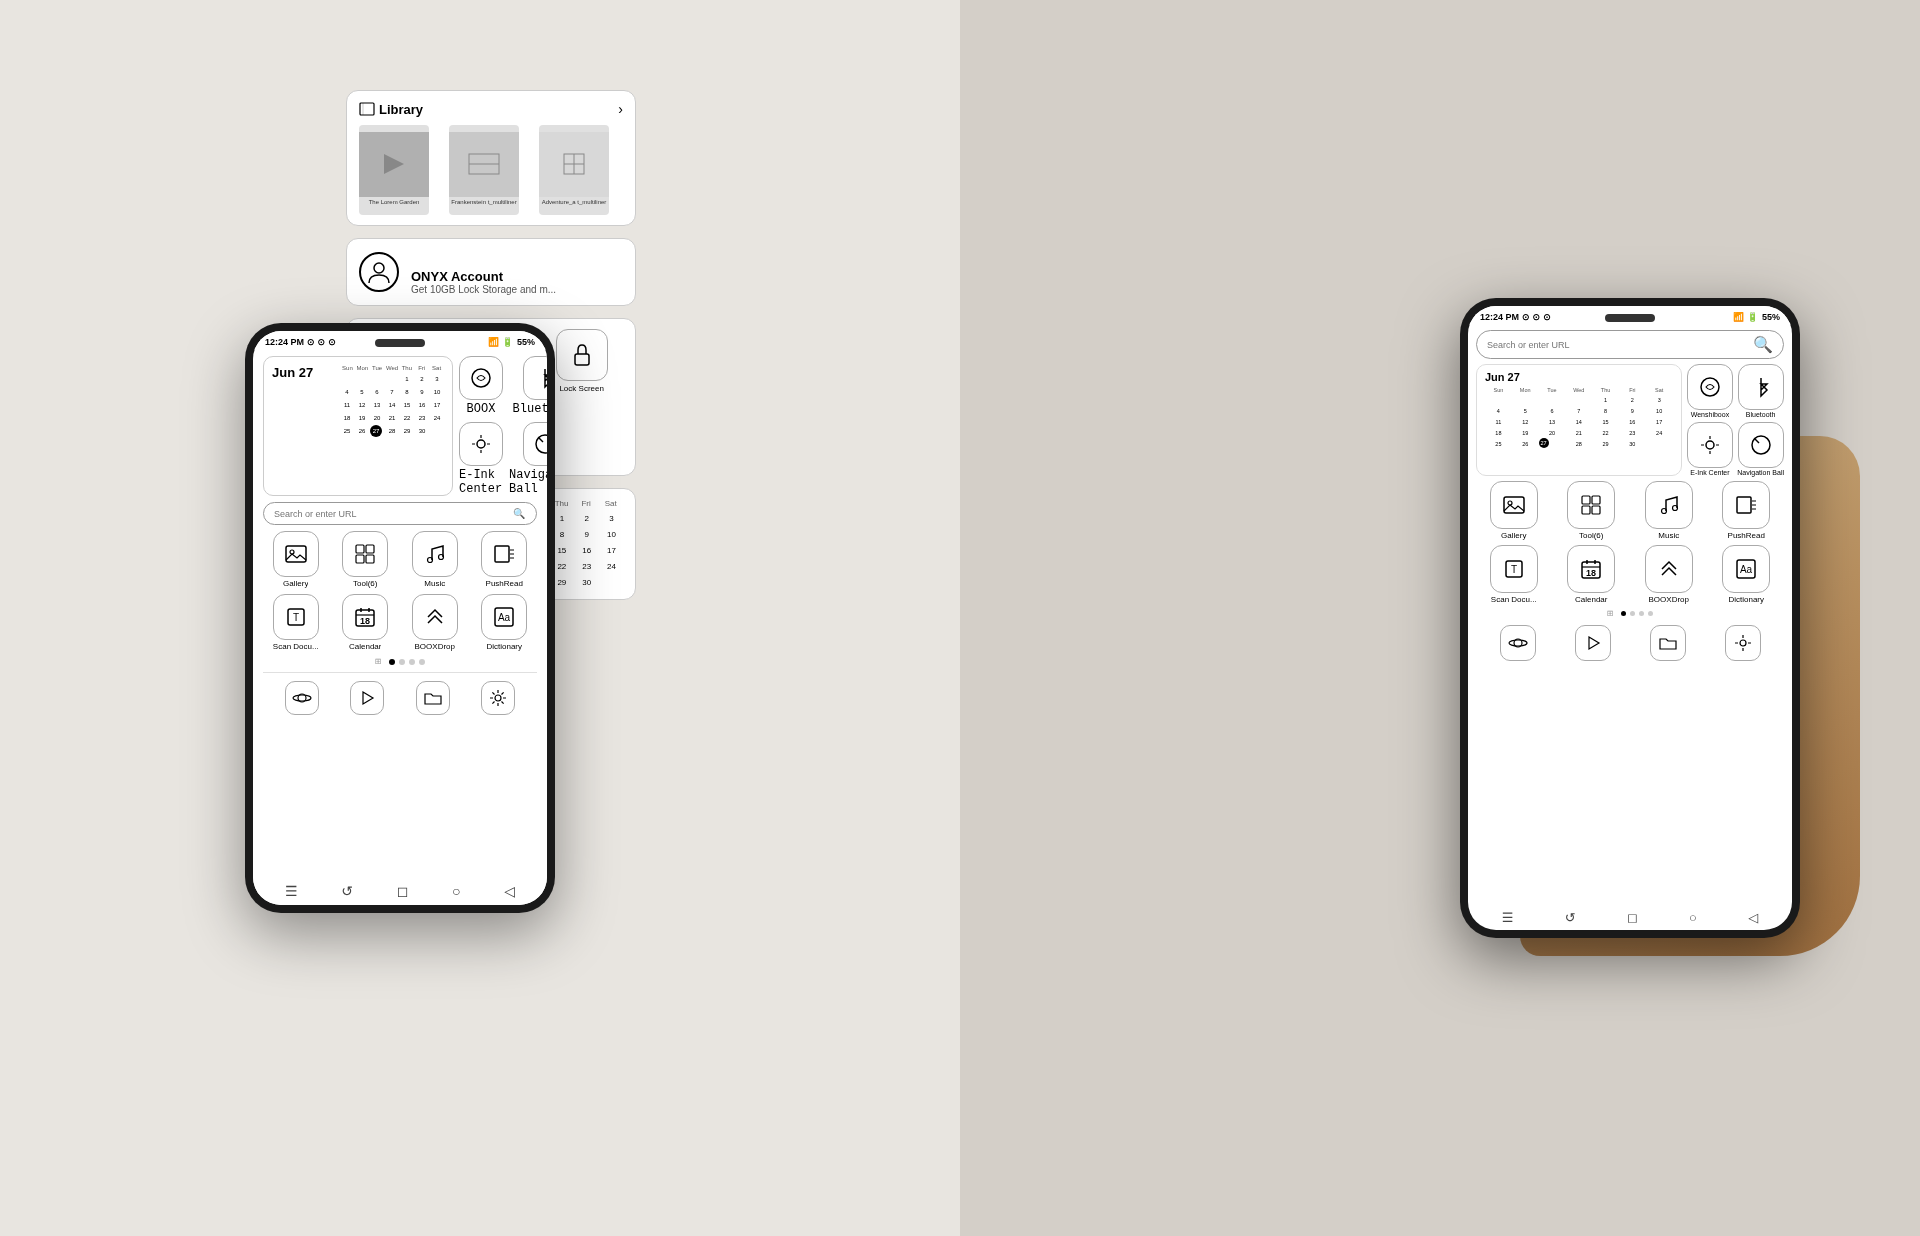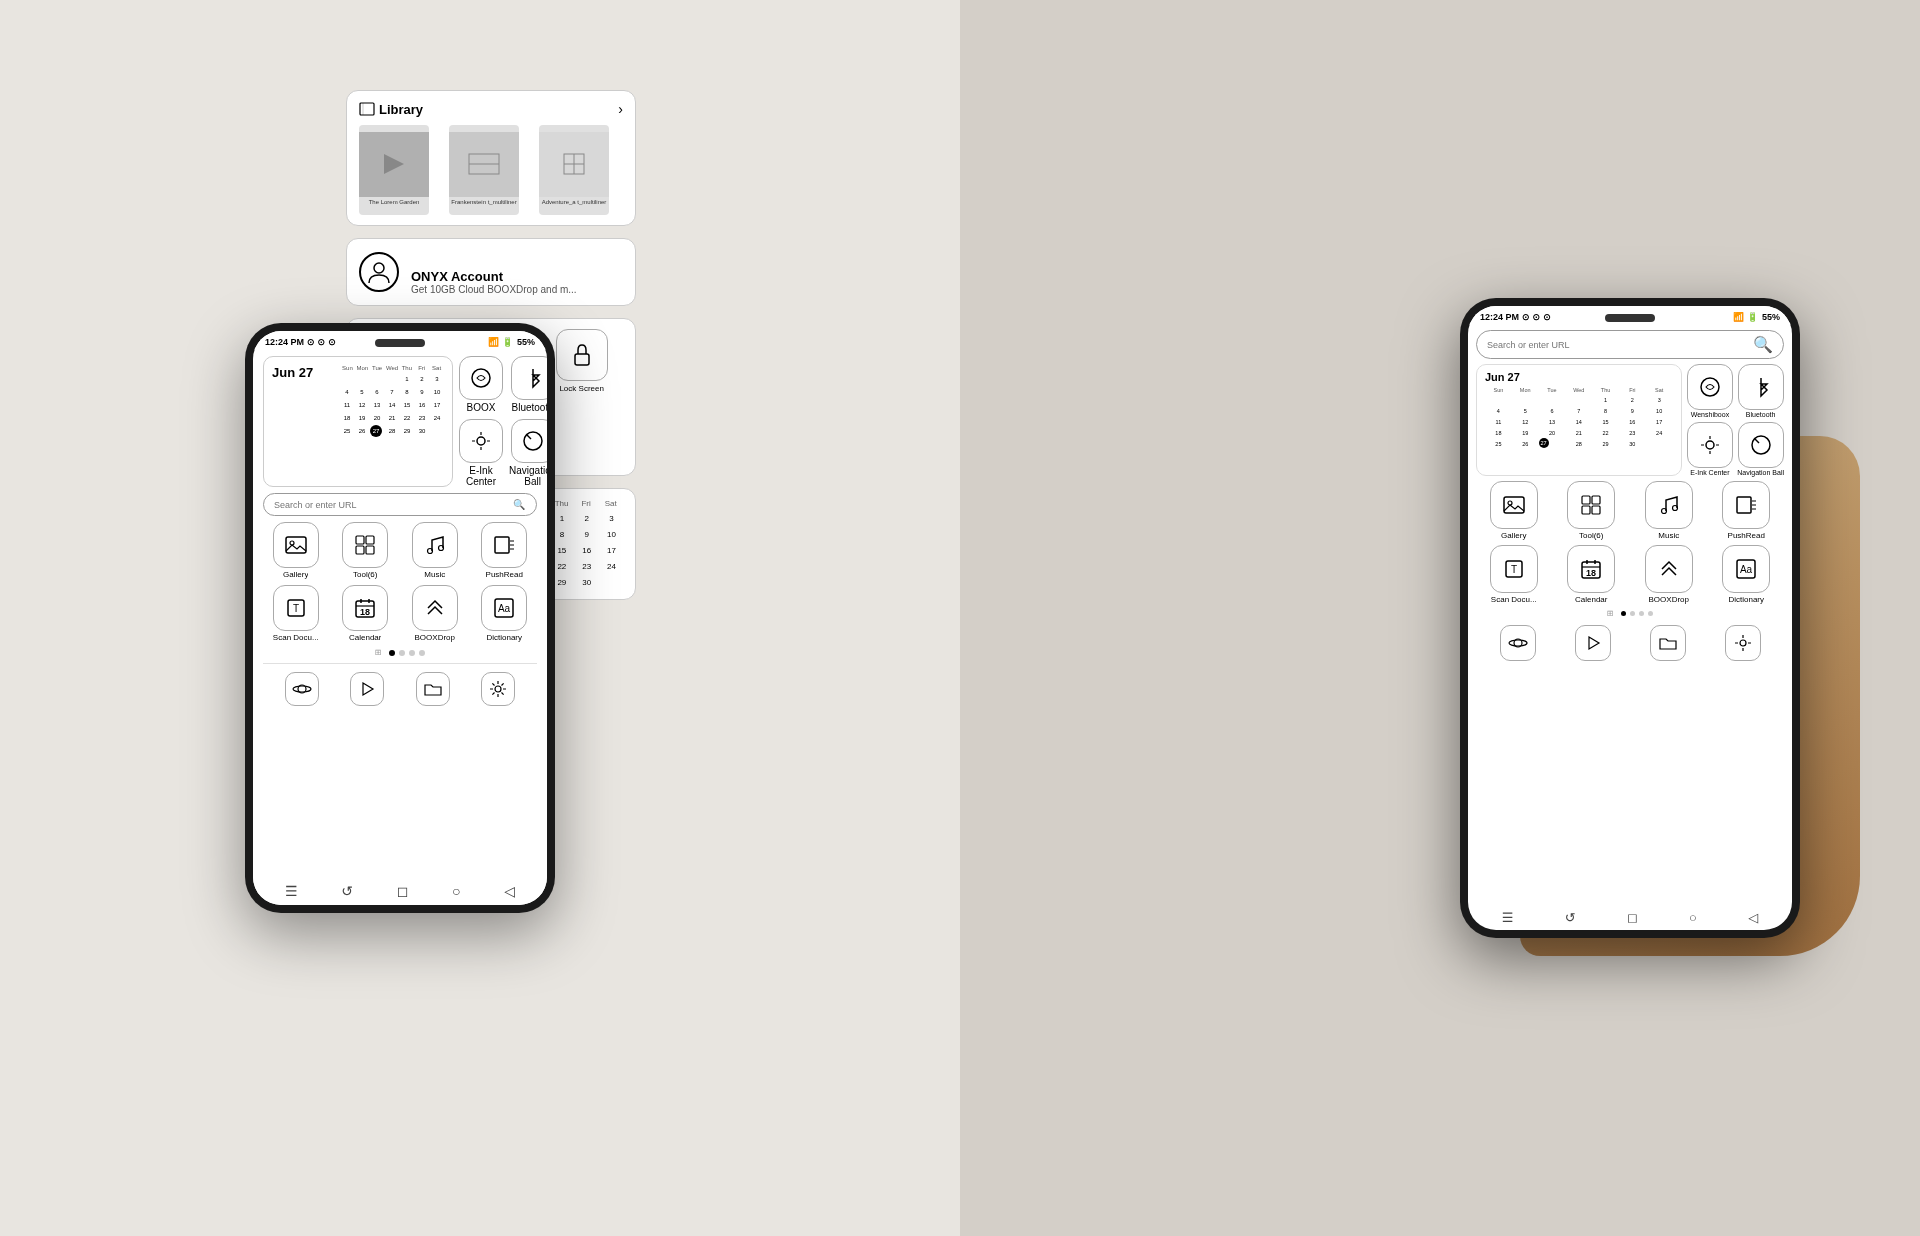--- a/index.html
+++ b/index.html
@@ -171,23 +171,24 @@
       height: 44px;
       border: 1.5px solid #aaa;
       border-radius: 12px;
       display: flex;
       align-items: center;
       justify-content: center;
       font-size: 18px;
     }
 
     .qs-label {
-      font-size: 10px;
+      font-size: 12px;
       color: #000;
-      text-align: center;
+      text-align: left;
+      font-family: Liberation Mono, monospace;
     }
 
     
     .top-row {
       display: grid;
       grid-template-columns: 1fr auto;
       gap: 6px;
     }
 
     
@@ -1047,21 +1048,21 @@
     <div class="widget-card">
       <div class="onyx-widget">
         <div class="onyx-avatar">
           <svg width="24" height="26" viewBox="0 0 24 26" fill="none">
               <circle cx="12" cy="9" r="5" stroke="#000" stroke-width="1.5"></circle>
               <path d="M2 24 Q2 16 12 16 Q22 16 22 24" stroke="#000" stroke-width="1.5" fill="none"></path>
             </svg>
         </div>
         <div class="onyx-text">
           <div class="onyx-title">ONYX Account</div>
-          <div class="onyx-sub">Get 10GB Cloud BOOXDrop and m...</div>
+          <div class="onyx-sub">Get 10GB Lock Storage and m...</div>
         </div>
       </div>
     </div>
 
     <div class="widget-card">
       <div class="quick-apps-grid">
         <div class="qa-item">
           <div class="qa-icon-box">
             <svg width="28" height="28" viewBox="0 0 28 28" fill="none">
                 <path d="M6 14 L14 6 L22 14" stroke="#000" stroke-width="1.5"></path>

